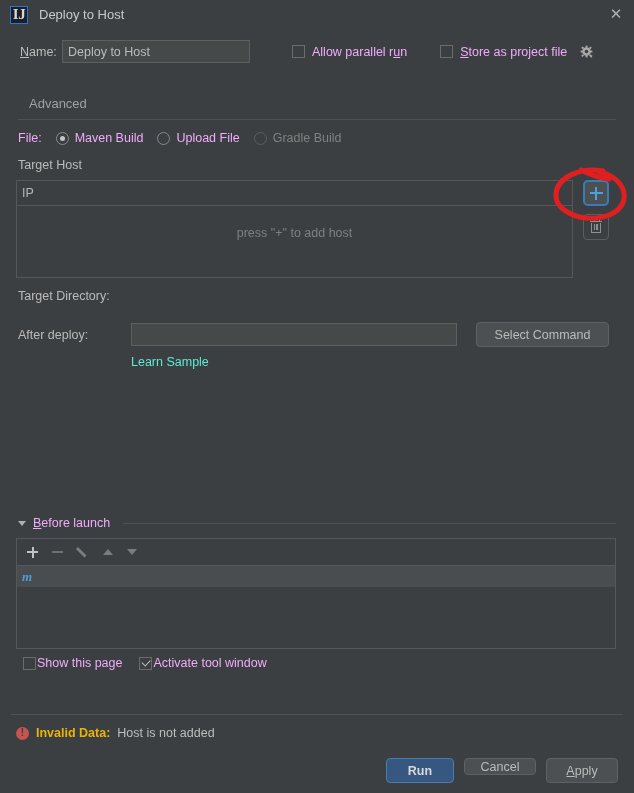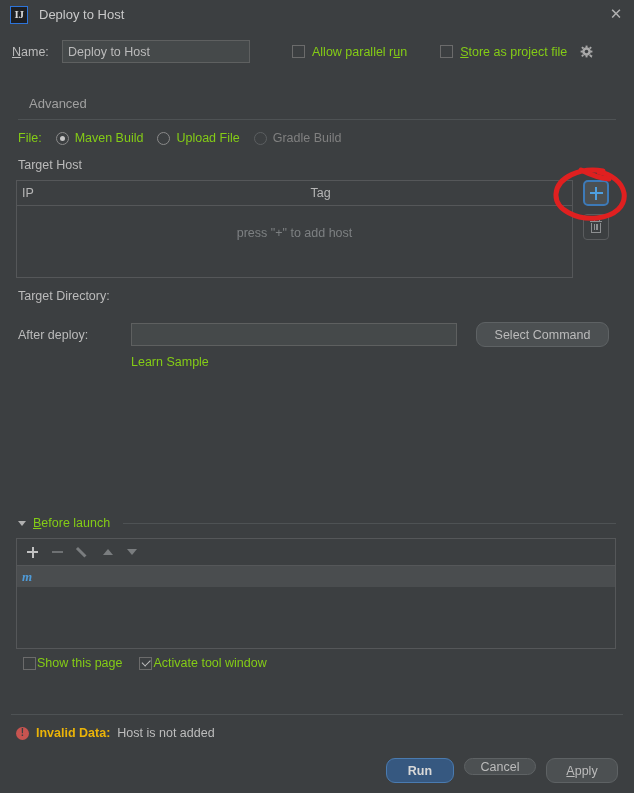--- a/index.html
+++ b/index.html
@@ -26,21 +26,21 @@
     align-items: center;
     padding: 0 8px 0 10px;
     position: relative;
   }
   .ij-logo {
     width: 16px; height: 16px;
     border: 1.5px solid #2d74da;
     background: #1e1f22;
     display: flex; align-items: center; justify-content: center;
     font-family: "Liberation Serif", serif;
-    font-size: 11px; font-weight: bold; color: #d8d8d8;
+    font-size: 15px; font-weight: bold; color: #d8d8d8;
     line-height: 1; letter-spacing: -0.5px;
     flex: 0 0 auto;
   }
   .title-text {
     margin-left: 11px;
     font-size: 13px;
     color: #c9c9c9;
   }
   .close-btn {
     position: absolute;
@@ -48,21 +48,21 @@
     width: 16px; height: 16px;
     color: #b0b0b0;
     font-size: 15px;
     line-height: 15px;
     text-align: center;
     cursor: pointer;
     font-family: "DejaVu Sans", sans-serif;
   }
   .mn { text-decoration: underline; }
 
-  .lbl { color: #84cc16; }
+  .lbl { color: #f0abfc; }
   .dim { color: #808080; }
 
   .txtfield {
     background: #45494a;
     border: 1px solid #5e6060;
     height: 22px;
     box-sizing: border-box;
     color: #bbbbbb;
     font-size: 12.5px;
     display: flex;
@@ -106,21 +106,21 @@
     border-radius: 50%;
     background: #c6c6c6;
   }
   .radio.disabled { border-color: #5c5f61; }
 
   
   .name-row {
     position: absolute; left: 0; top: 40px; width: 634px;
     display: flex; align-items: center;
   }
-  .name-label { width: 62px; padding-left: 12px; box-sizing: border-box; }
+  .name-label { width: 62px; padding-left: 20px; box-sizing: border-box; }
   .name-input { width: 188px; height: 23px; }
 
   .chk-parallel { margin-left: 42px; display: flex; align-items: center; gap: 7px; }
   .chk-store { margin-left: 33px; display: flex; align-items: center; gap: 7px; justify-content: center; }
 
   .gear {
     width: 14px; height: 14px; margin-left: 6px;
     position: relative; flex: 0 0 auto;
   }
 
@@ -249,37 +249,37 @@
   .tdir-label { width: 113px; }
   .tdir-input { width: 476px; height: 21px; }
 
   .after-row { position: absolute; left: 18px; top: 323px; display: flex; align-items: center; width: 600px; }
   .after-label { width: 113px; }
   .after-input { width: 326px; height: 23px; }
 
   .btn {
     height: 25px;
     border: 1px solid #5e6264;
-    border-radius: 9px;
+    border-radius: 4px;
     background: #4c5052;
     color: #bbbbbb;
     font-size: 12.5px;
     display: inline-flex;
     align-items: center;
     justify-content: center;
     padding: 0 12px;
     box-sizing: border-box;
     cursor: default;
     font-family: "Liberation Sans", sans-serif;
   }
   .select-cmd { position: absolute; left: 476px; top: 322px; width: 133px; height: 25px; }
 
   .learn-sample {
     position: absolute; left: 131px; top: 355px;
-    color: #84cc16; font-size: 12.5px; cursor: pointer;
+    color: #5eead4; font-size: 12.5px; cursor: pointer;
   }
 
   
   .bl-header {
     position: absolute; left: 18px; top: 516px;
     width: 598px; display: flex; align-items: center; gap: 7px;
   }
   .tri {
     width: 0; height: 0;
     border-left: 4.5px solid transparent;
@@ -449,21 +449,20 @@
     <span class="radio disabled"></span>
     <span class="dim">Gradle Build</span>
   </span>
 </div>
 
 <div class="target-host-label">Target Host</div>
 
 <div class="host-table">
   <div class="host-thead">
     <div class="th-ip">IP</div>
-    <div class="th-tag">Tag</div>
   </div>
   <div class="host-empty">press "+" to add host</div>
 </div>
 
 <div class="side-btns">
   <div class="sq-btn focus">
     <span class="plus-glyph"></span>
   </div>
   <div class="sq-btn">
     <span class="trash">

